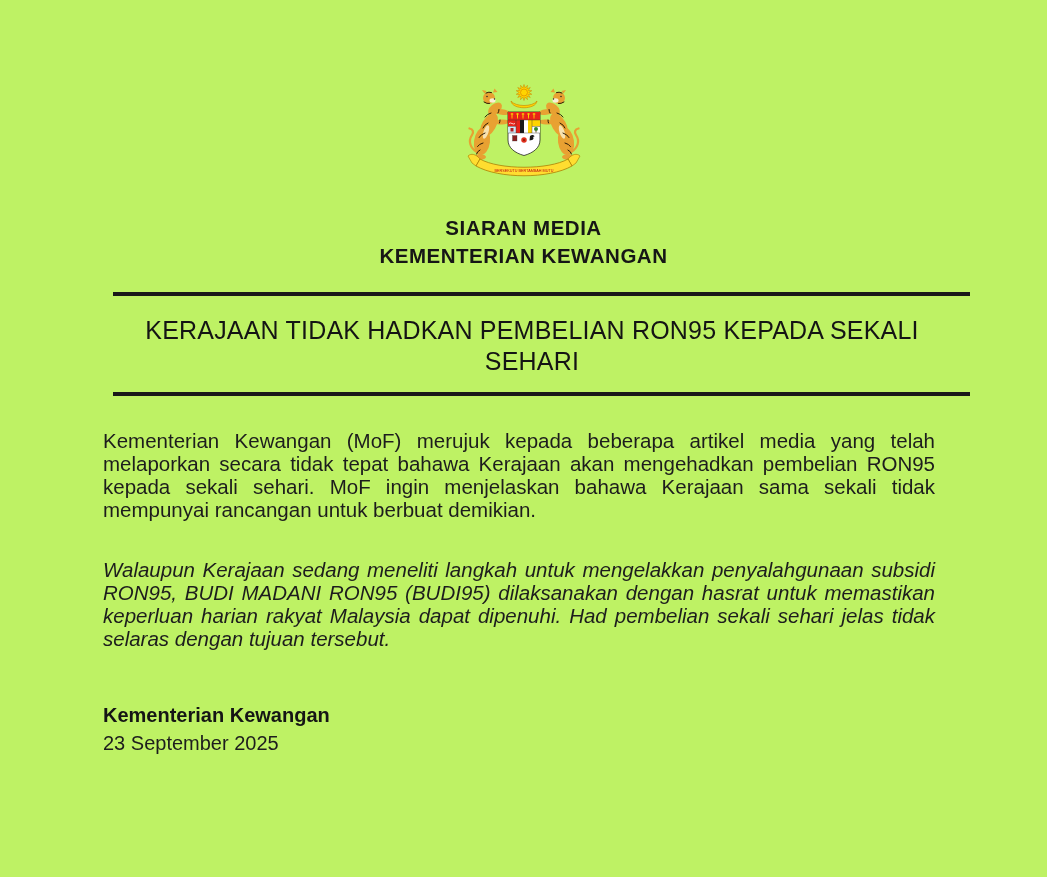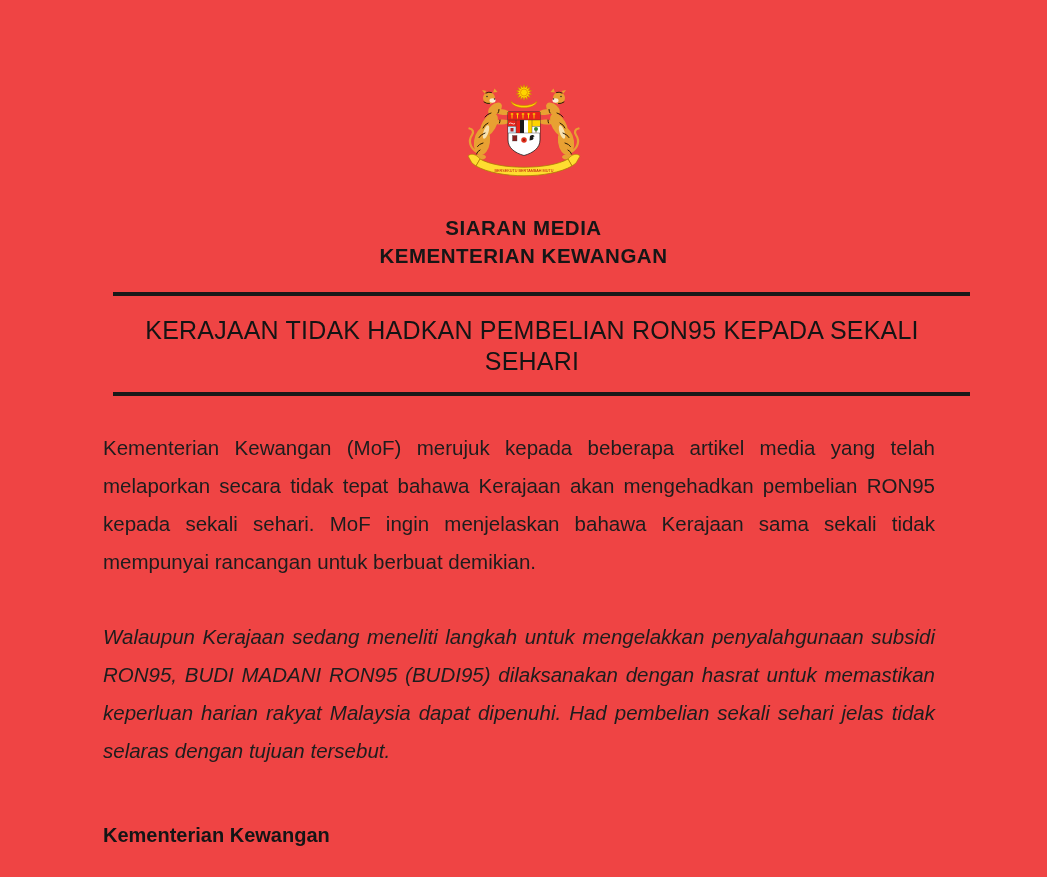--- a/index.html
+++ b/index.html
@@ -1,20 +1,20 @@
 <!DOCTYPE html>
 <html><head>
 <meta charset="utf-8">
 <style>
   html, body { margin: 0; padding: 0; background: #ffffff; }
   .page {
     position: relative;
     width: 1047px;
     height: 877px;
-    background: #ef4444;
+    background: #bef264;
     overflow: hidden;
     font-family: "Liberation Sans", "DejaVu Sans", sans-serif;
     color: #1d1d1d;
   }
   .crest {
     width: 140px;
     height: 105px;
     margin: 84px auto 0;
   }
   .crest svg { display: block; width: 140px; height: 105px; }
@@ -46,21 +46,21 @@
     line-height: 31px;
     letter-spacing: 0.2px;
     color: #141414;
     width: 832px;
     margin: 19px 0 15px 13px;
   }
   .body-block { margin-top: 33px; }
   .para {
     width: 832px;
     font-size: 20.5px;
-    line-height: 38px;
+    line-height: 23px;
     text-align: justify;
     margin: 0;
     color: #1d1d1d;
   }
   .para + .para { margin-top: 37px; font-style: italic; }
   .signoff {
     margin-top: 51px;
     font-size: 20px;
     line-height: 28px;
     color: #1d1d1d;
@@ -176,16 +176,17 @@
 
     <hr class="rule">
 
     <div class="body-block">
       <p class="para">Kementerian Kewangan (MoF) merujuk kepada beberapa artikel media yang telah melaporkan secara tidak tepat bahawa Kerajaan akan mengehadkan pembelian RON95 kepada sekali sehari. MoF ingin menjelaskan bahawa Kerajaan sama sekali tidak mempunyai rancangan untuk berbuat demikian.</p>
       <p class="para">Walaupun Kerajaan sedang meneliti langkah untuk mengelakkan penyalahgunaan subsidi RON95, BUDI MADANI RON95 (BUDI95) dilaksanakan dengan hasrat untuk memastikan keperluan harian rakyat Malaysia dapat dipenuhi. Had pembelian sekali sehari jelas tidak selaras dengan tujuan tersebut.</p>
     </div>
 
     <div class="signoff">
       <div class="org">Kementerian Kewangan</div>
+      <div>23 September 2025</div>
     </div>
   </div>
 
 </div>
 
 </body></html>

